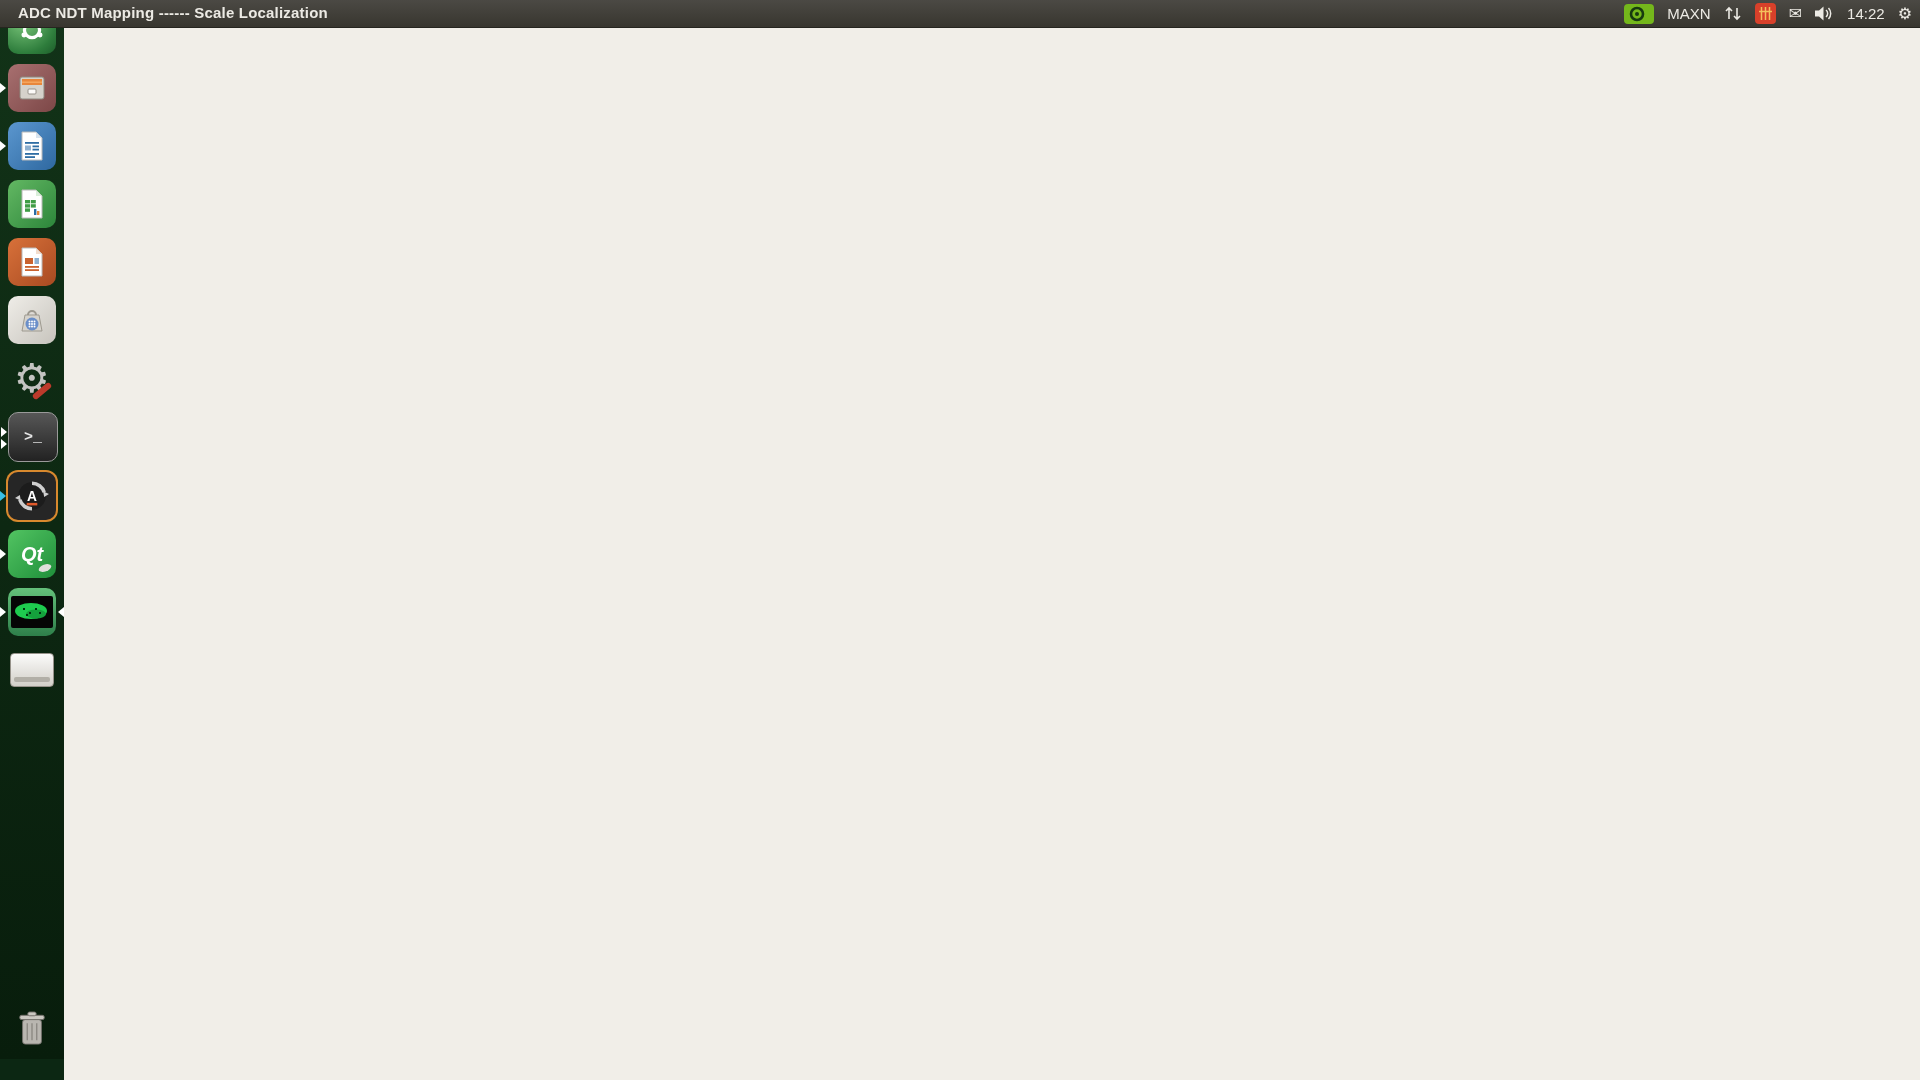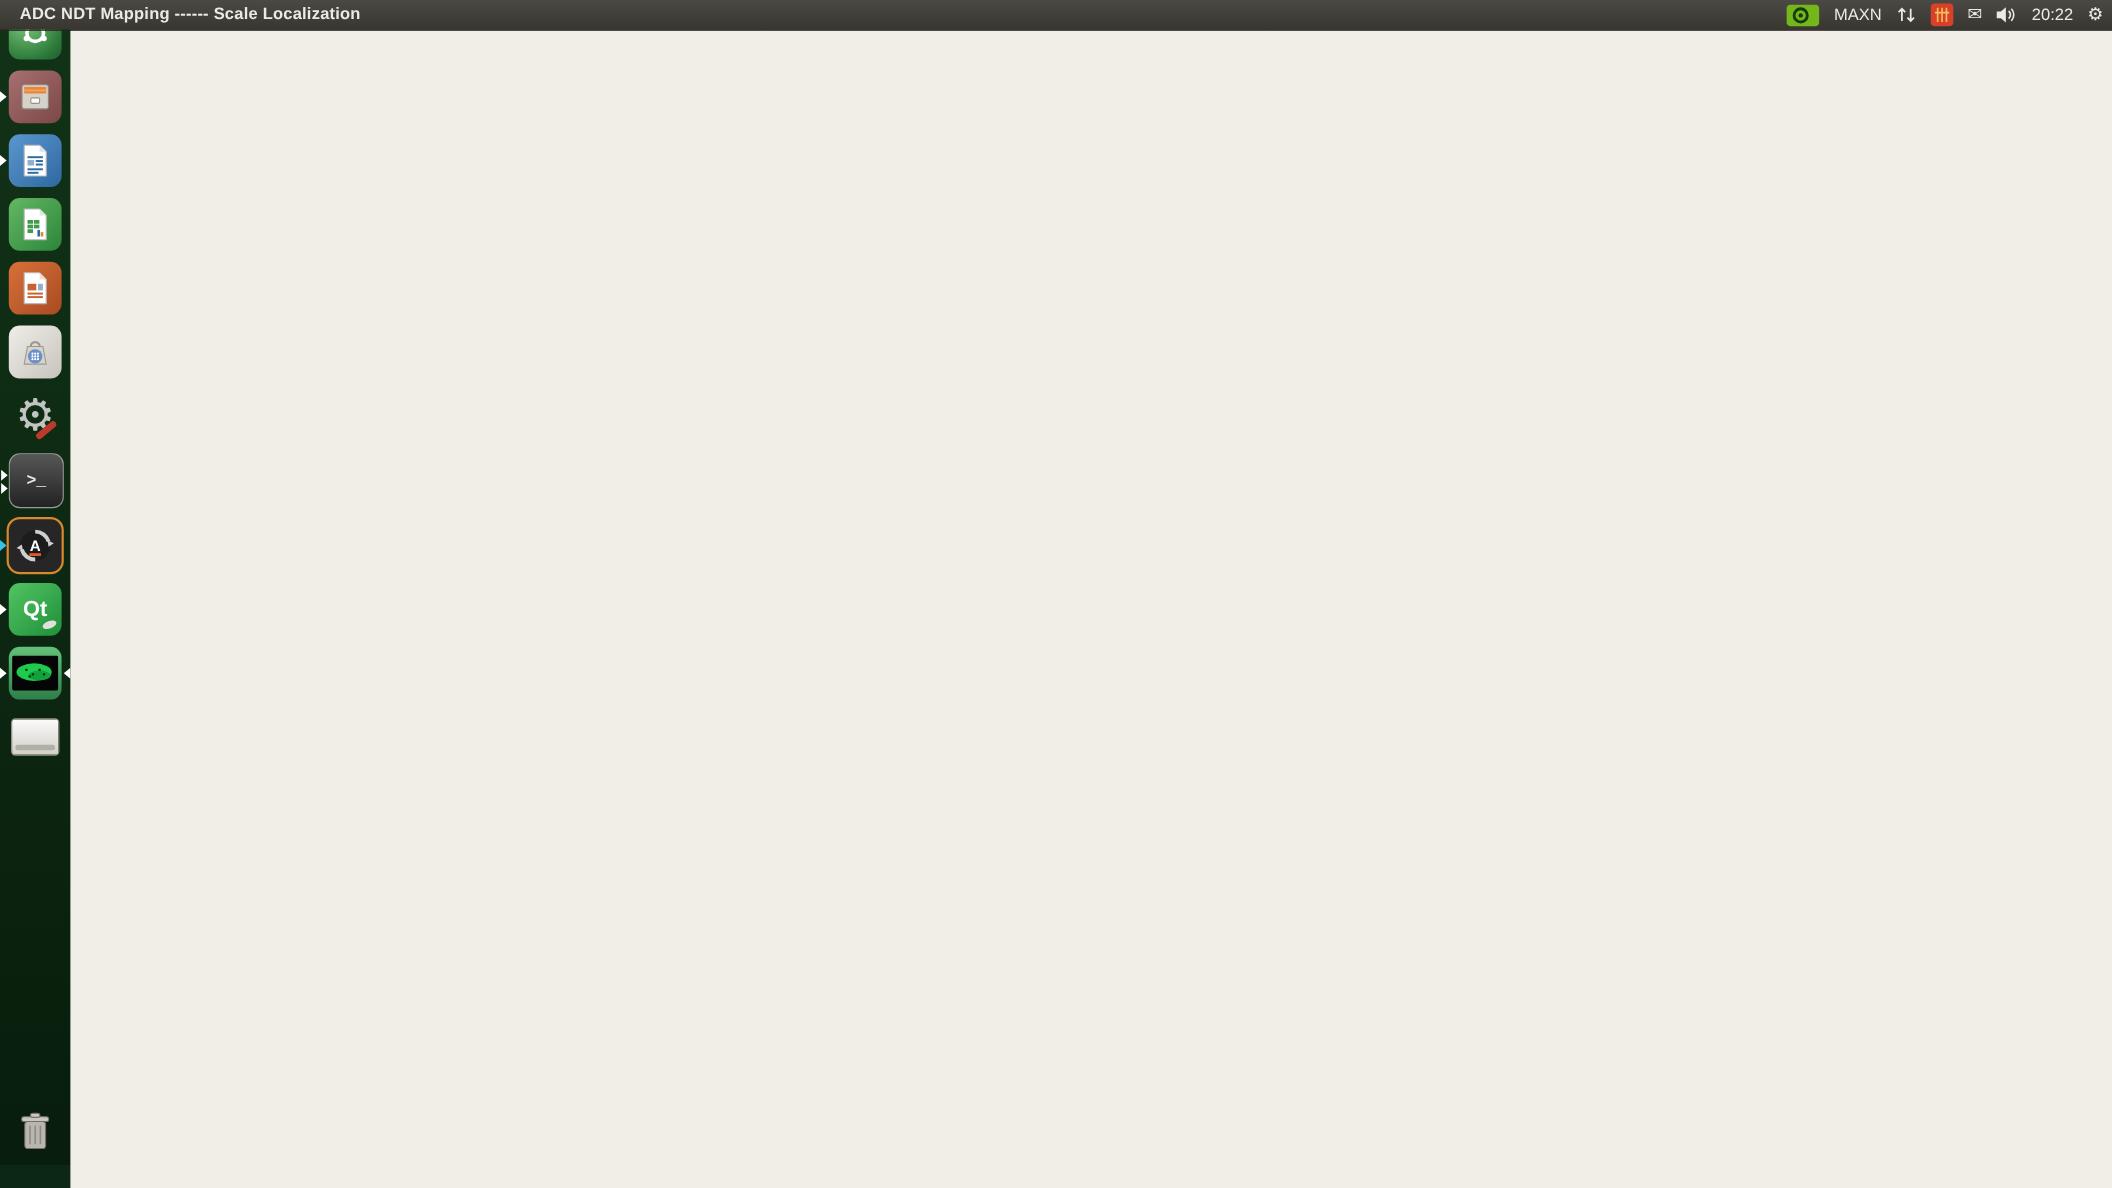--- a/index.html
+++ b/index.html
@@ -96,21 +96,21 @@
       </svg>
     <svg width="21" height="21">
         <rect width="21" height="21" rx="4" fill="#d8402a"></rect>
         <path d="M6.5 4 v13 M10.5 4 v13 M14.5 4 v13 M4 8.5 h13" stroke="#f4c05c" stroke-width="1.5"></path>
       </svg>
     <span class="glyph">✉</span>
     <svg width="19" height="15">
         <polygon points="0,4.5 4,4.5 8.5,0.5 8.5,14.5 4,10.5 0,10.5" fill="#eceae4"></polygon>
         <path d="M11 4 a4.5 4.5 0 0 1 0 7 M13.5 2 a8 8 0 0 1 0 11" stroke="#eceae4" fill="none" stroke-width="1.5"></path>
       </svg>
-    <span class="trayTxt">20:22</span>
+    <span class="trayTxt">14:22</span>
     <span class="glyph">⚙</span>
   </div>
 </div>
 
 <div id="dock">
   <div class="tile" style="background:radial-gradient(circle at 32% 30%,#7cc87c,#2e7d3c 70%,#1d5c2a);">
     <svg width="26" height="26" viewBox="0 0 24 24">
         <circle cx="12" cy="12" r="7" fill="none" stroke="#fff" stroke-width="3"></circle>
         <circle cx="12" cy="3.5" r="2.3" fill="#fff"></circle>
         <circle cx="4.6" cy="16.6" r="2.3" fill="#fff"></circle>
@@ -196,21 +196,21 @@
     <svg width="36" height="36" viewBox="0 0 34 34">
         <circle cx="17" cy="17" r="13" fill="#1c1c1c"></circle>
         <path d="M17 5 a12 12 0 0 1 11.5 8.5" stroke="#cfcfcf" stroke-width="3.4" fill="none"></path>
         <path d="M17 29 a12 12 0 0 1 -11.5 -8.5" stroke="#cfcfcf" stroke-width="3.4" fill="none"></path>
         <polygon points="27.5,12.5 33,15 28.5,18" fill="#cfcfcf"></polygon>
         <polygon points="6.5,21.5 1,19 5.5,16" fill="#cfcfcf"></polygon>
         <text x="17" y="21.5" font-size="13" font-weight="bold" fill="#fff" text-anchor="middle">A</text>
         <rect x="12" y="23.5" width="10" height="2.4" fill="#e05a2b"></rect>
       </svg>
   </div>
-  <div class="tile" style="background:linear-gradient(135deg,#52c462,#1f8f3a);">
+  <div class="tile" style="background:linear-gradient(135deg,#52c462,#1f8f3a);font-style:italic;">
     <span class="arrL"></span>
     <span class="qtTxt">Qt</span>
     <svg width="14" height="10" style="position:absolute;right:4px;bottom:5px;">
         <ellipse cx="7" cy="5" rx="6.5" ry="3.4" fill="#dfdfdc" transform="rotate(-20 7 5)"></ellipse>
       </svg>
   </div>
   <div class="tile" style="background:linear-gradient(#64c07a,#2e7f4a);">
     <span class="arrL"></span>
     <span class="arrR"></span>
     <svg width="42" height="32">

